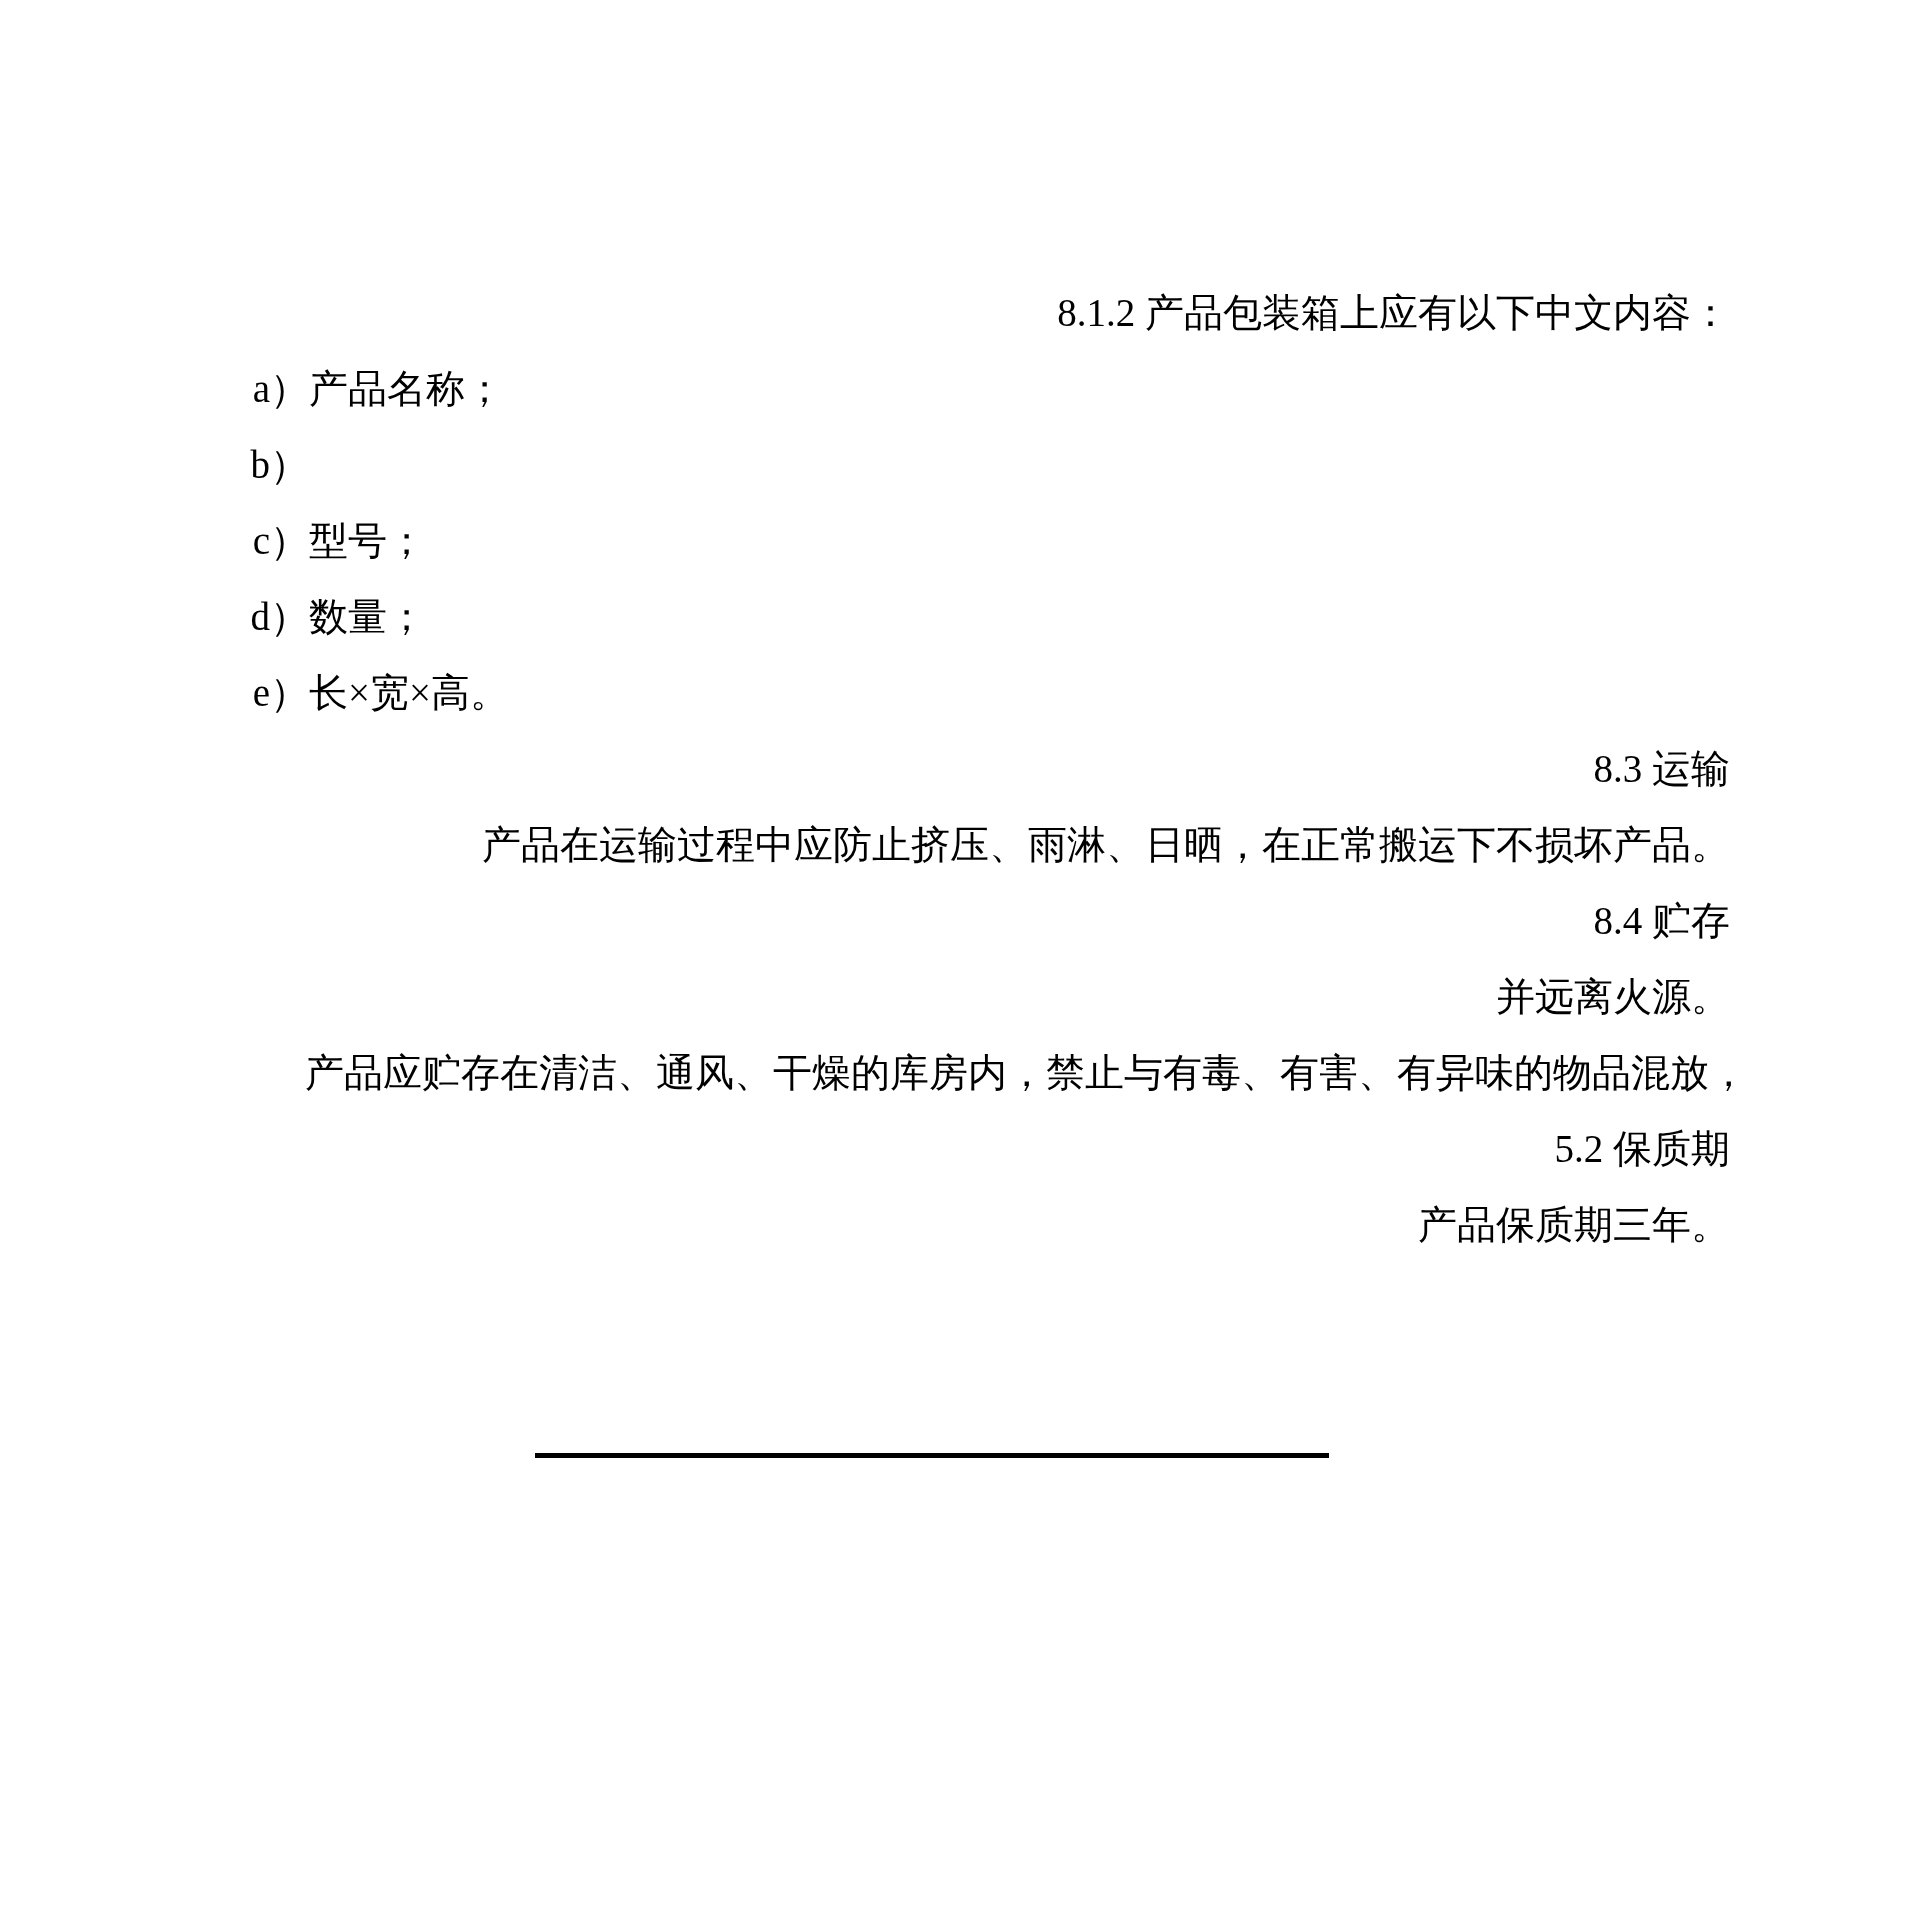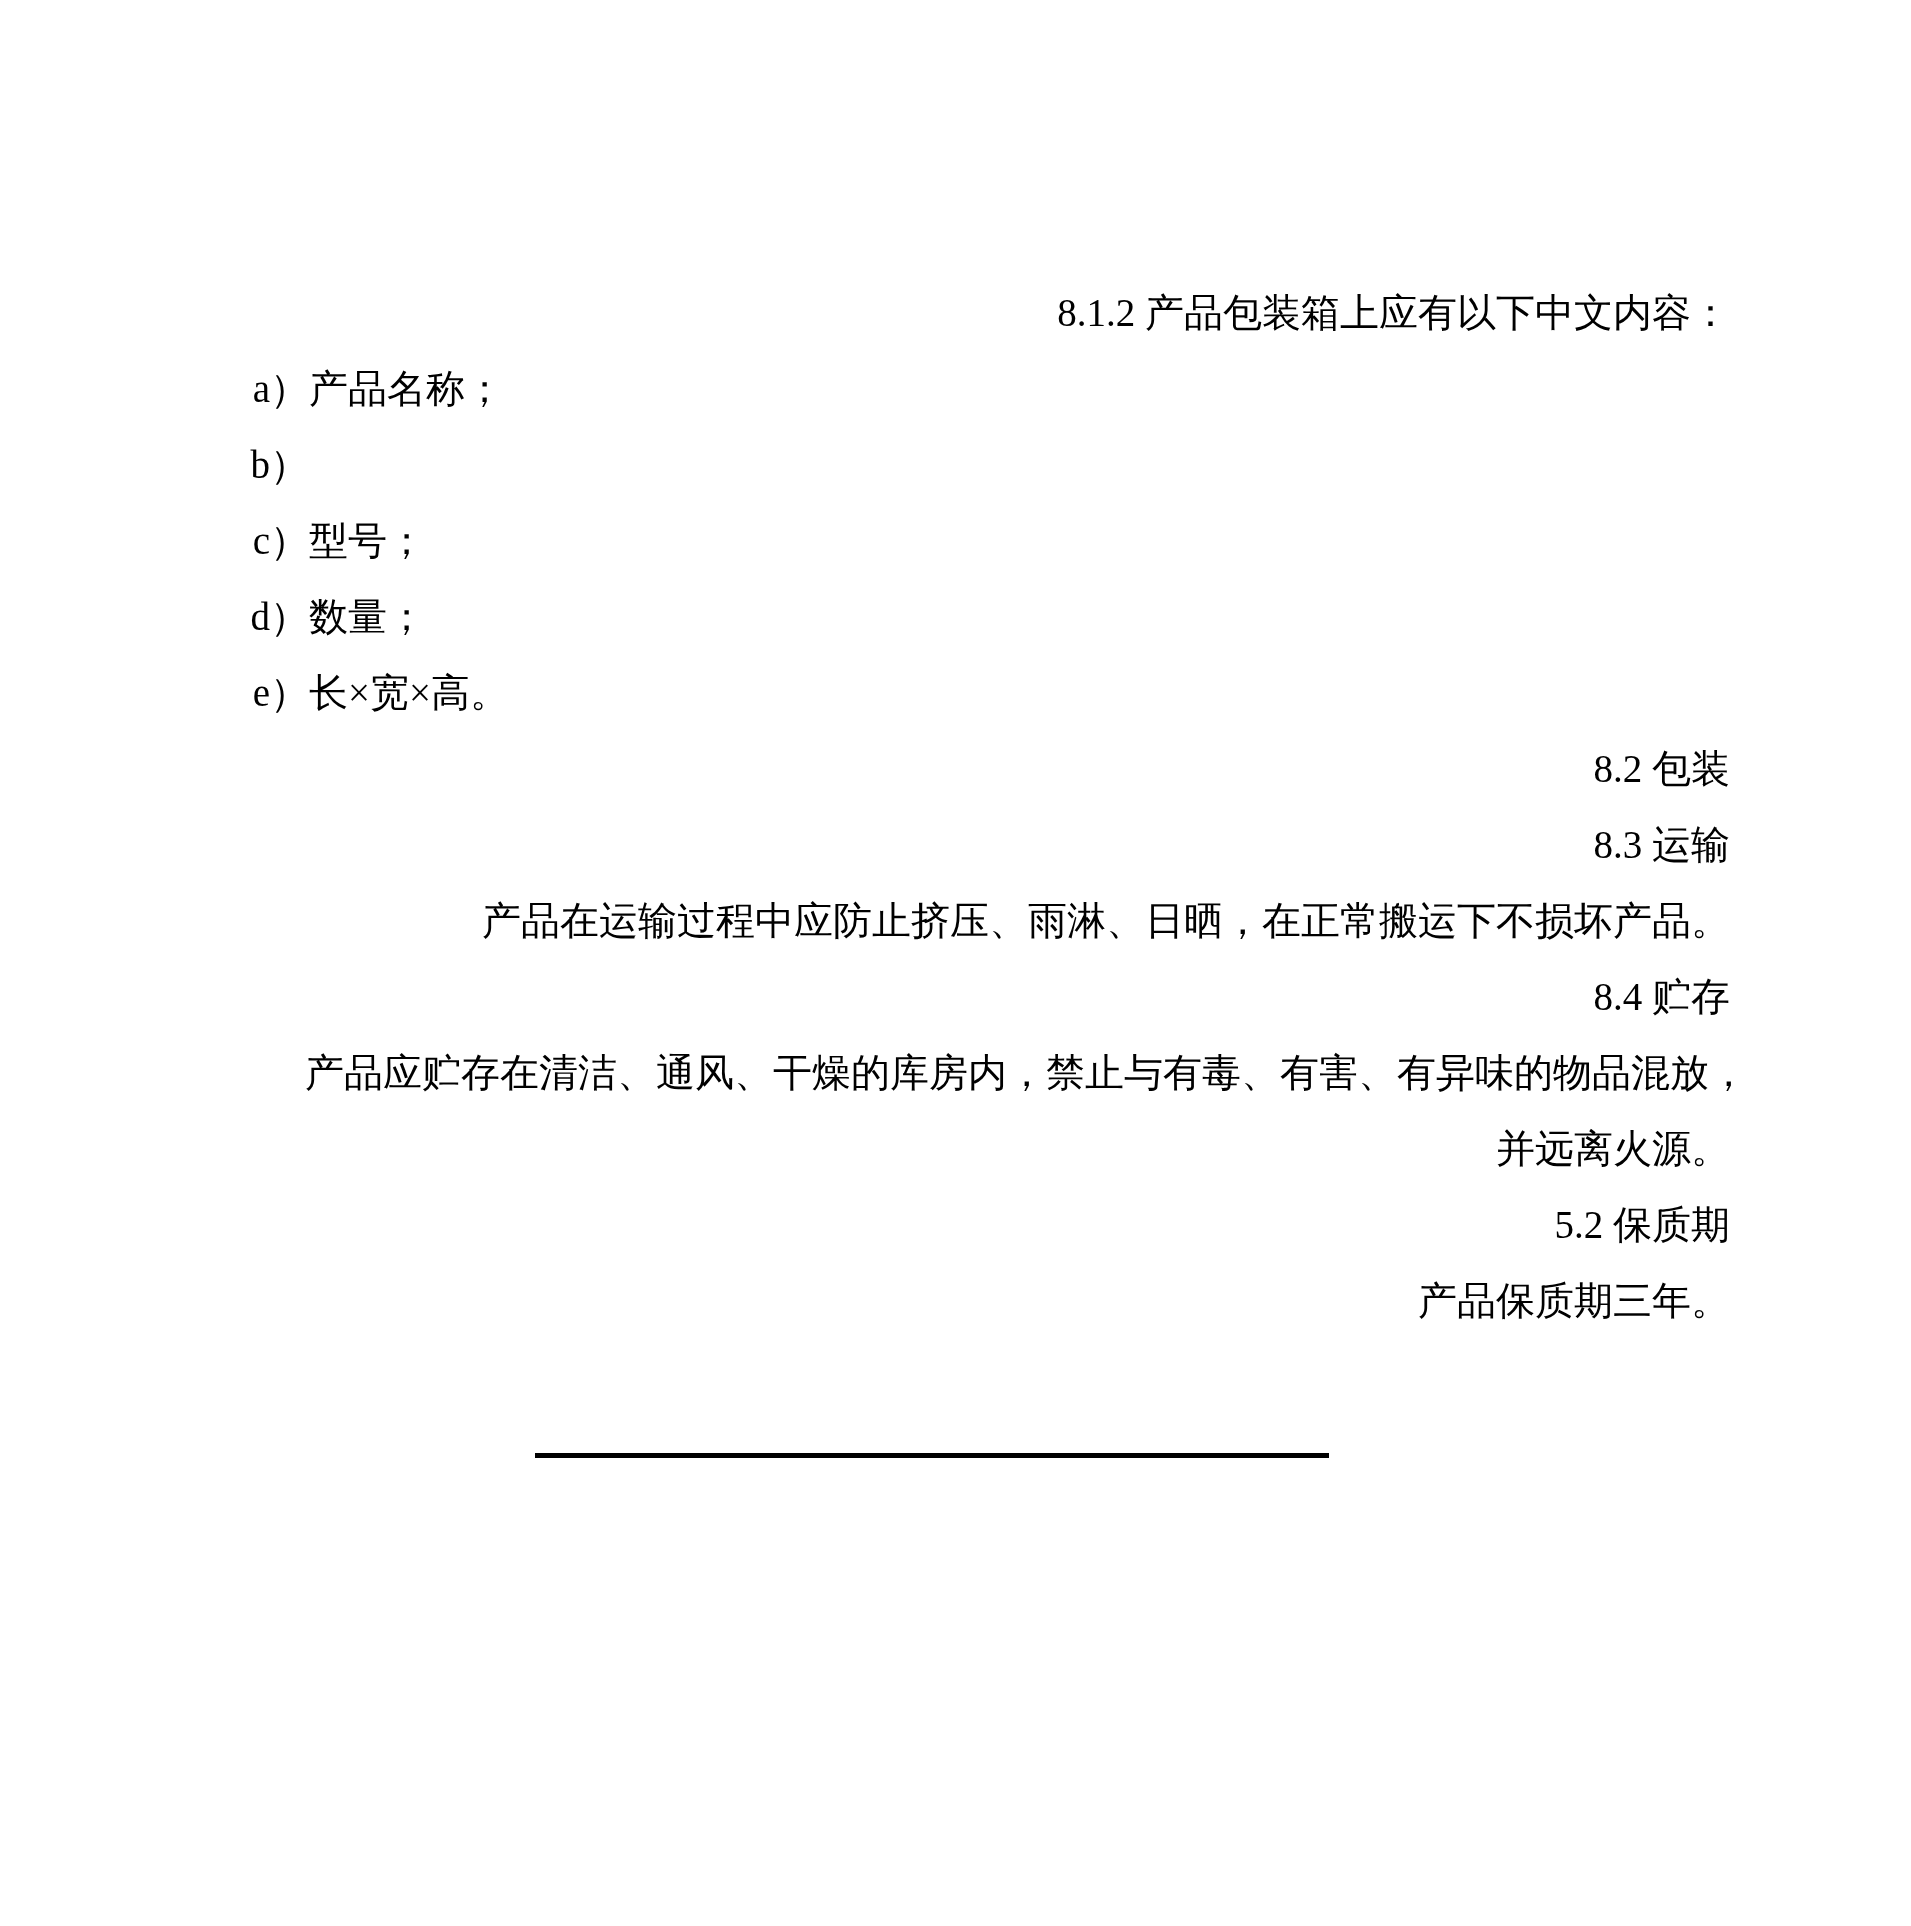--- a/index.html
+++ b/index.html
@@ -89,32 +89,31 @@
     <div class="line list">
       <span class="label">d）</span>
         <span>数量；</span>
     </div>
 
     <div class="line list">
       <span class="label">e）</span>
         <span>长×宽×高。</span>
     </div>
 
-    <div class="line heading">8.2 包装</div>
 
 
     <div class="line heading">8.3 运输</div>
 
     <div class="line para">产品在运输过程中应防止挤压、雨淋、日晒，在正常搬运下不损坏产品。</div>
 
     <div class="line heading">8.4 贮存</div>
 
+    <div class="line">并远离火源。</div>
+
     <div class="line para">产品应贮存在清洁、通风、干燥的库房内，禁止与有毒、有害、有异味的物品混放，</div>
-
-    <div class="line">并远离火源。</div>
 
     <div class="line heading">5.2 保质期</div>
 
     <div class="line para">产品保质期三年。</div>
 
   </div>
 
   <div class="endline"></div>
 
 </div>

